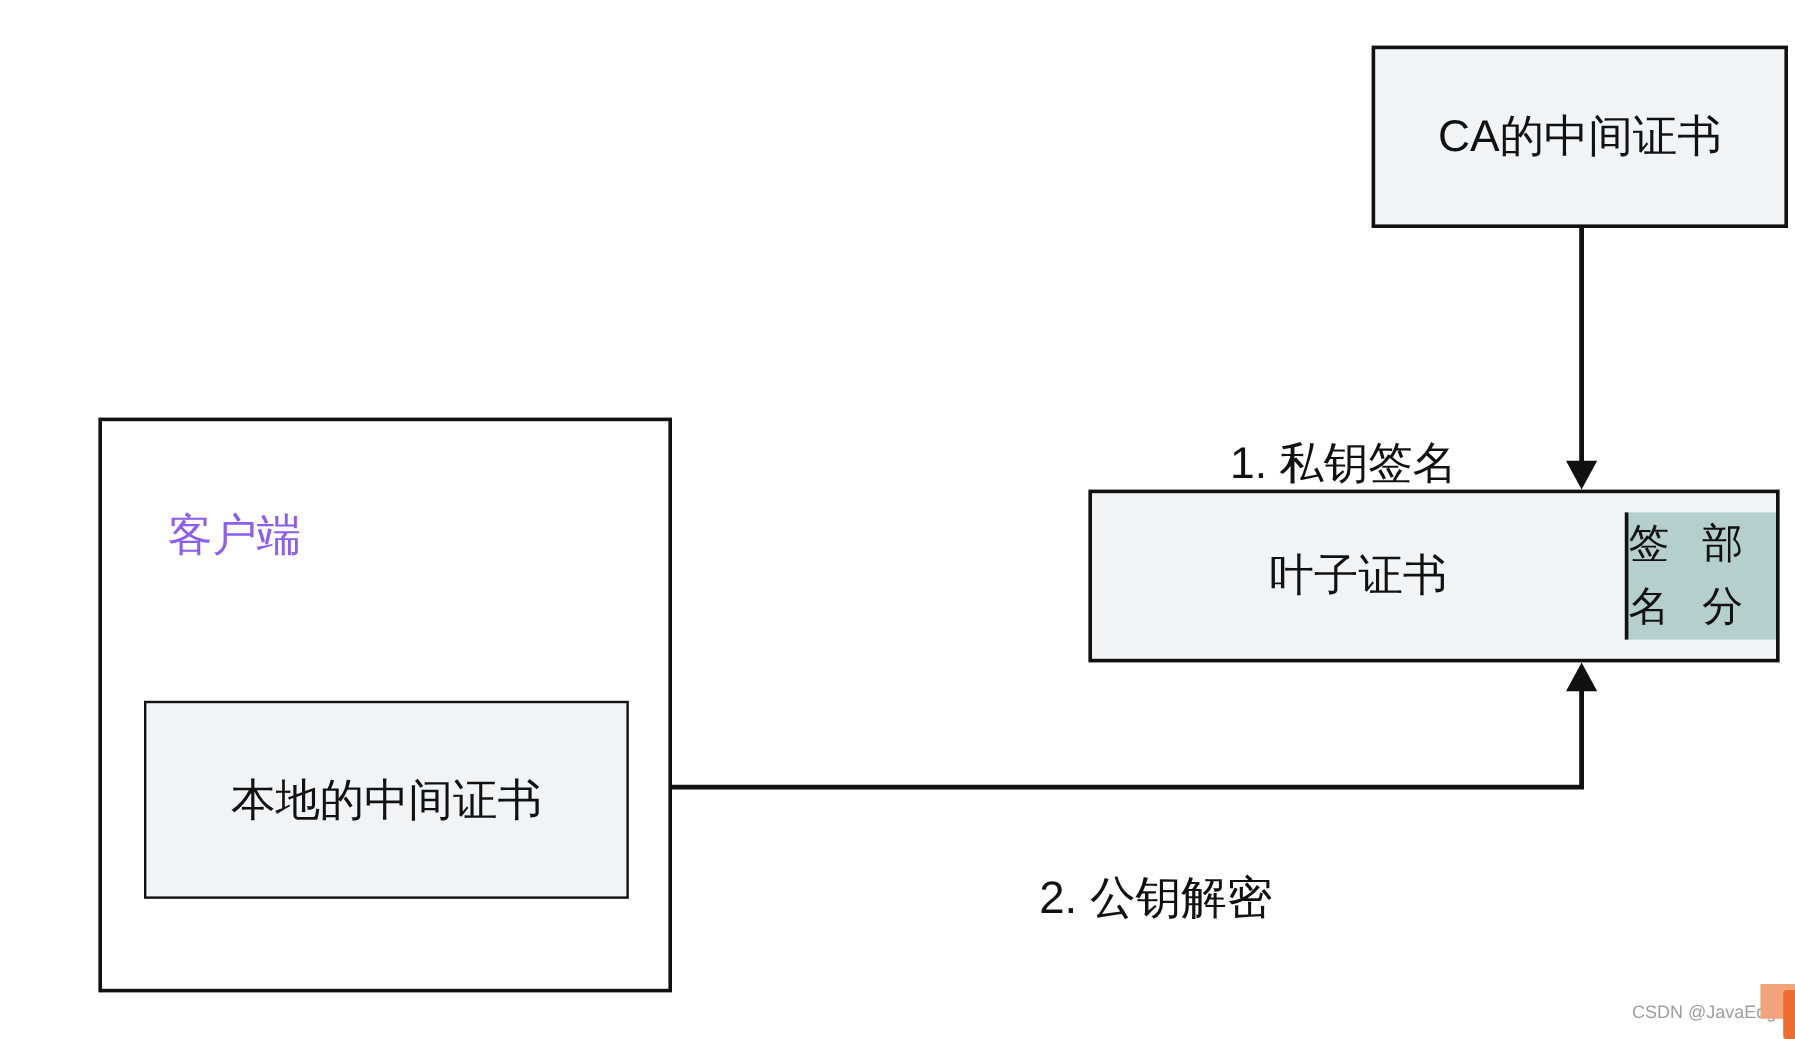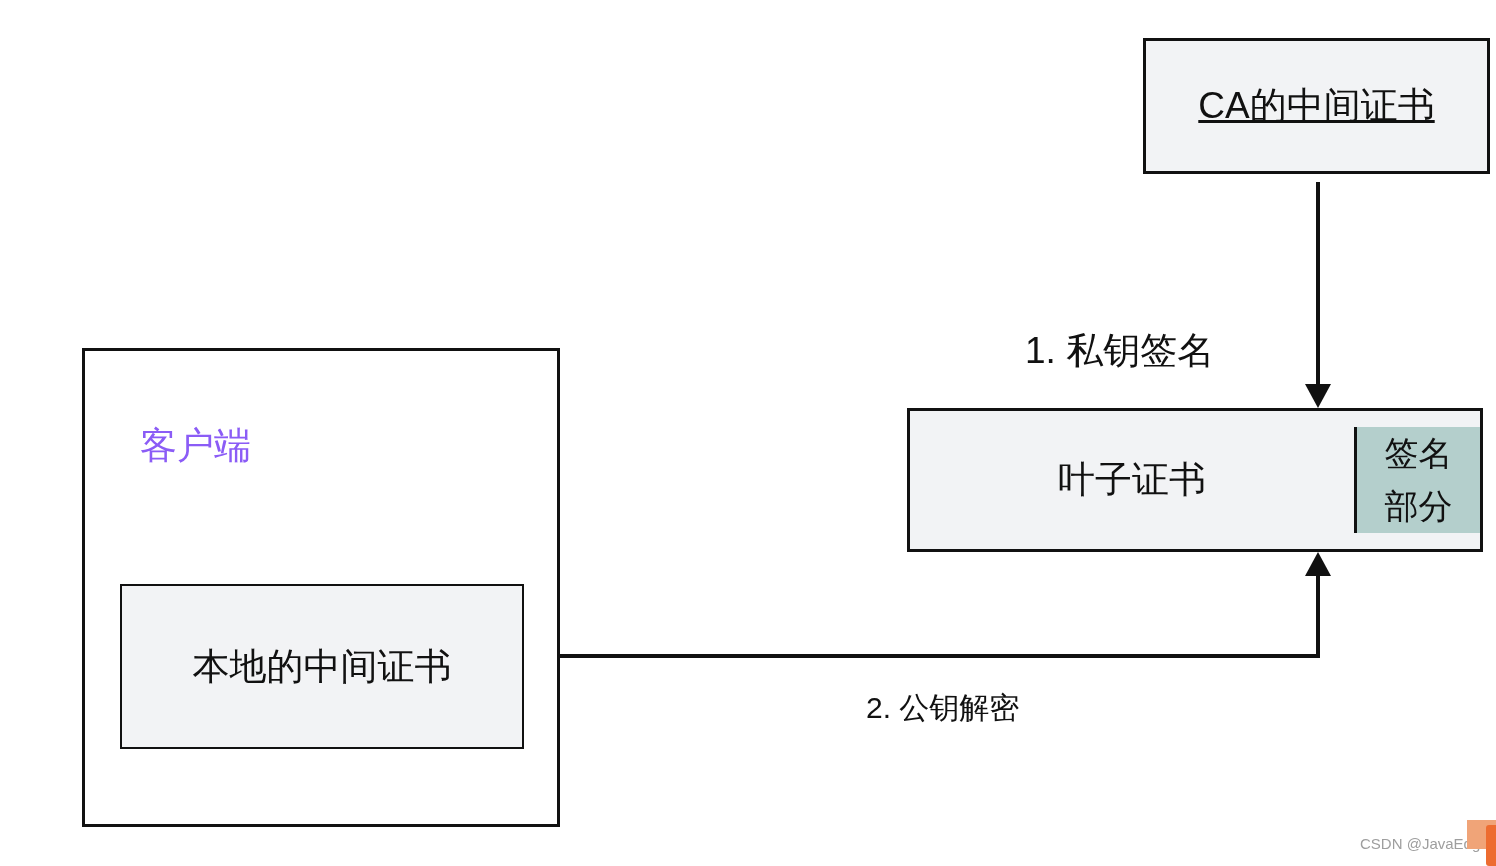--- a/index.html
+++ b/index.html
@@ -29,24 +29,23 @@
   .node{
     position:absolute;
     border:3px solid var(--line);
     color:#111;
     display:flex;
     align-items:center;
     justify-content:center;
   }
   .ca-box{
     left:1143px;top:38px;
-    width:347px;height:136px;
+    width:347px;height:152px;
     background:var(--box-fill);
     font-size:37px;
-    text-decoration:underline;
   }
   .client-box{
     left:82px;top:348px;
     width:478px;height:479px;
     background:#ffffff;
   }
   .client-label{
     position:absolute;
     left:55px;top:70px;
     font-size:37px;
@@ -72,34 +71,35 @@
     display:flex;
     align-items:center;
     justify-content:center;
     font-size:37px;
   }
   .sig-part{
     width:126px;
     background:var(--sig-fill);
     border-left:3px solid var(--line);
     display:flex;
-    flex-direction:column;
+    flex-direction:row;
     align-items:center;
     justify-content:center;
     font-size:34px;
     line-height:1.55;
   }
   .step-label{
     position:absolute;
     font-size:37px;
     color:#111;
     white-space:nowrap;
+    margin-top:35px;
   }
   .step1{left:1025px;top:326px;}
-  .step2{left:866px;top:688px;font-size:30px;text-align:right;}
+  .step2{left:866px;top:688px;font-size:38px;text-align:right;}
   .watermark{
     position:absolute;
     left:1360px;top:835px;
     font-size:15px;
     color:var(--wm-text);
     white-space:nowrap;
   }
   .logo-light{
     position:absolute;
     left:1467px;top:820px;

